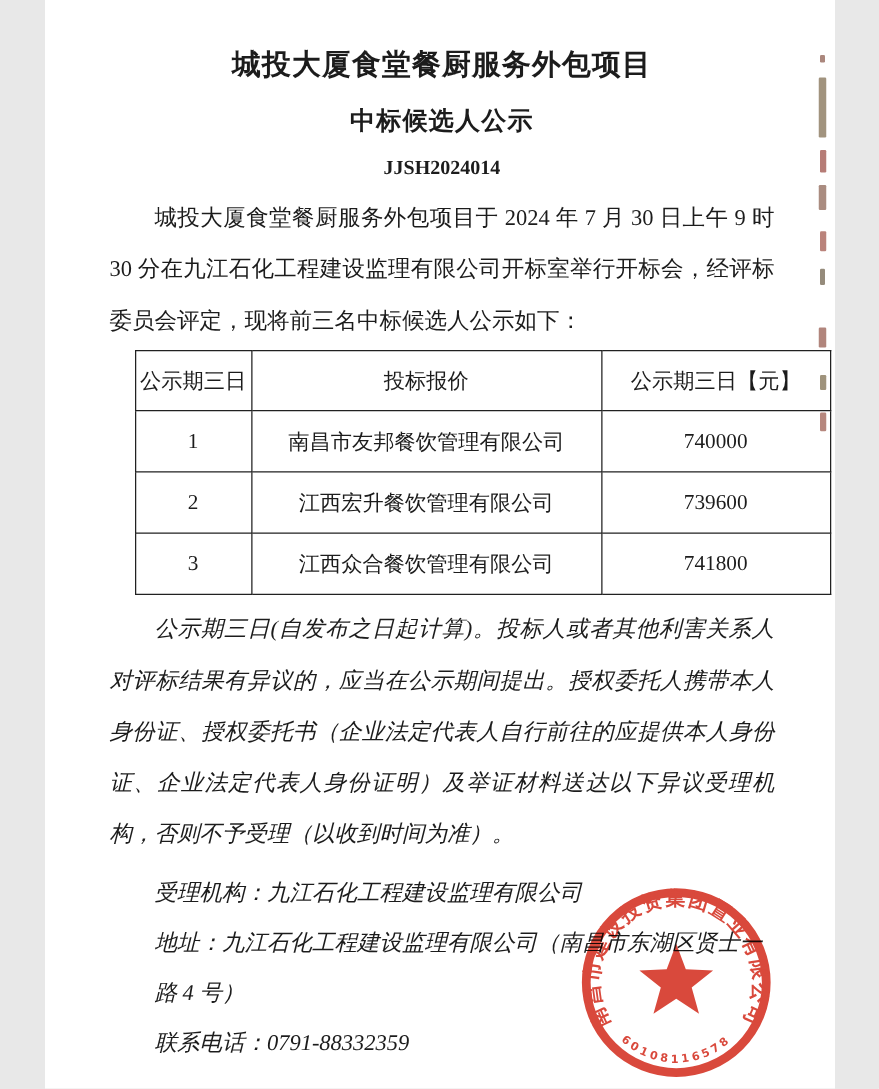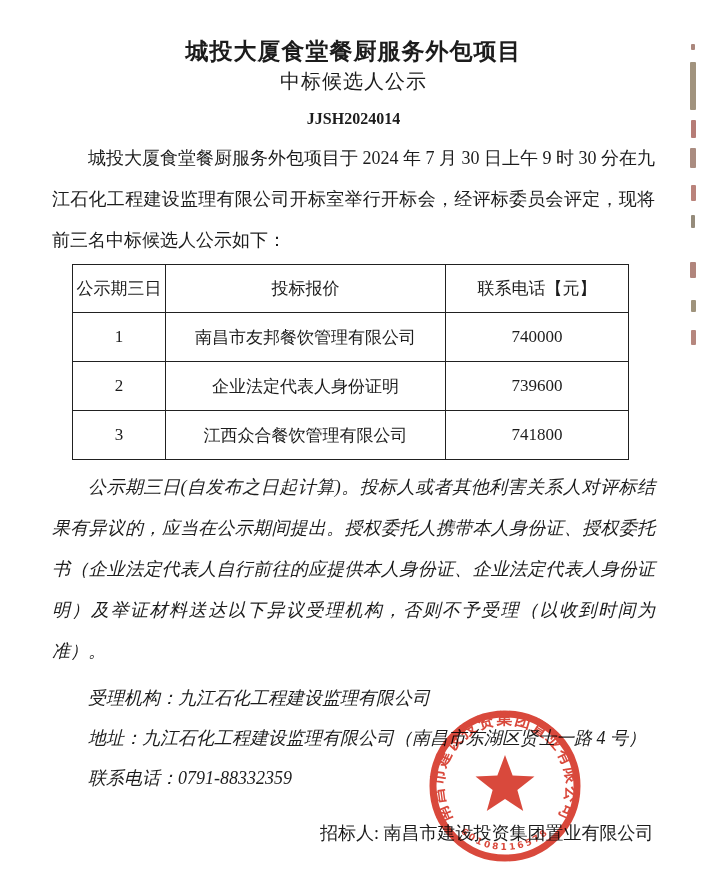--- a/index.html
+++ b/index.html
@@ -1,38 +1,39 @@
 <!DOCTYPE html>
 <html><head>
 <meta charset="utf-8">
 <style>
   * { margin: 0; padding: 0; box-sizing: border-box; }
   html,body { background: #e8e8e8; }
   .page {
     position: relative;
-    width: 703px; height: 871px;
+    width: 632px; height: 871px;
     margin: 0 auto;
     background: #ffffff;
     color: #1c1c1c;
     font-family: "Liberation Serif", "DejaVu Serif", serif;
     padding: 36px 48px 0 52px;
     overflow: hidden;
   }
   .title1 {
     text-align: center;
     font-size: 23px;
     font-weight: bold;
     line-height: 32px;
     letter-spacing: 1px;
   }
   .title2 {
     text-align: center;
     font-size: 20px;
-    font-weight: normal;
+    font-weight: bold;
     line-height: 27px;
+    margin-top: 16px;
     letter-spacing: 1px;
   }
   .docnum {
     text-align: center;
     font-size: 16px;
     font-weight: bold;
     line-height: 21px;
     margin-top: 13px;
     font-family: Liberation Serif, serif;
   }
@@ -110,32 +111,32 @@
   <table class="bid-table">
     <colgroup>
       <col style="width:93px">
         <col style="width:280px">
         <col style="width:183px">
     </colgroup>
     <thead>
       <tr>
         <th>公示期三日</th>
         <th>投标报价</th>
-        <th>联系电话【元】</th>
+        <th>公示期三日【元】</th>
       </tr>
     </thead>
     <tbody>
       <tr>
         <td>1</td>
         <td>南昌市友邦餐饮管理有限公司</td>
         <td>740000</td>
       </tr>
       <tr>
         <td>2</td>
-        <td>企业法定代表人身份证明</td>
+        <td>江西宏升餐饮管理有限公司</td>
         <td>739600</td>
       </tr>
       <tr>
         <td>3</td>
         <td>江西众合餐饮管理有限公司</td>
         <td>741800</td>
       </tr>
     </tbody>
   </table>
 

